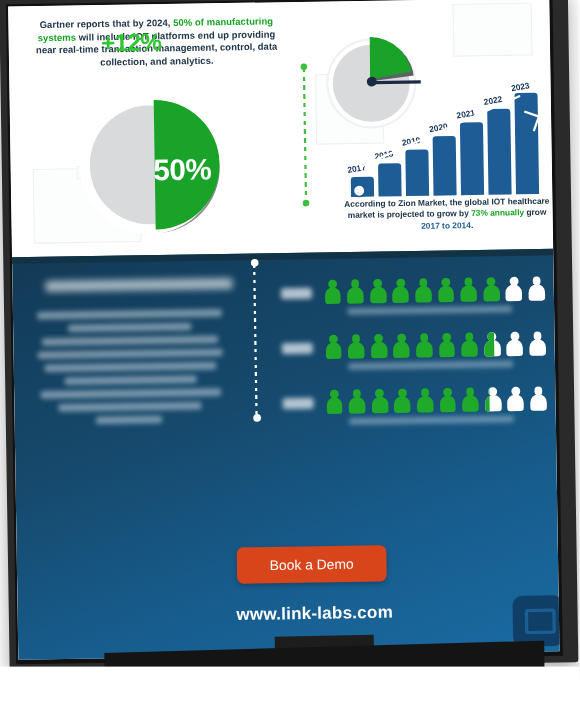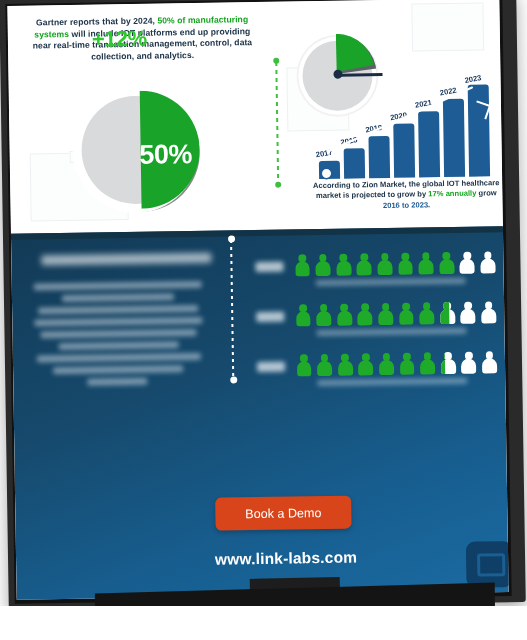--- a/index.html
+++ b/index.html
@@ -283,21 +283,21 @@
           <div class="baryr" style="left:99px;top:12px;">2021</div>
           <div class="baryr" style="left:124px;top:0px;">2022</div>
           <div class="baryr" style="left:149px;top:-12px;">2023</div>
 
           <div class="trendline"></div>
           <div class="trendhead"></div>
           <div class="trendtail"></div>
         </div>
 
         <div class="bars-cap">
-          <span>According to Zion Market, the global IOT healthcare market is projected to grow by </span><span class="grn">17% annually</span><span> grow </span><span class="blu">2016 to 2023</span><span>.</span>
+          <span>According to Zion Market, the global IOT healthcare market is projected to grow by </span><span class="grn">73% annually</span><span> grow </span><span class="blu">2017 to 2014</span><span>.</span>
         </div>
       </div>
 
       <div class="panel-blue">
 
         <div class="blur-head" title="BENEFIT IOT ADVANTAGE"></div>
 
         <div class="blur-line" style="left:22px;top:50px;width:168px;"></div>
         <div class="blur-line" style="left:50px;top:62px;width:112px;"></div>
         <div class="blur-line" style="left:26px;top:74px;width:160px;"></div>

